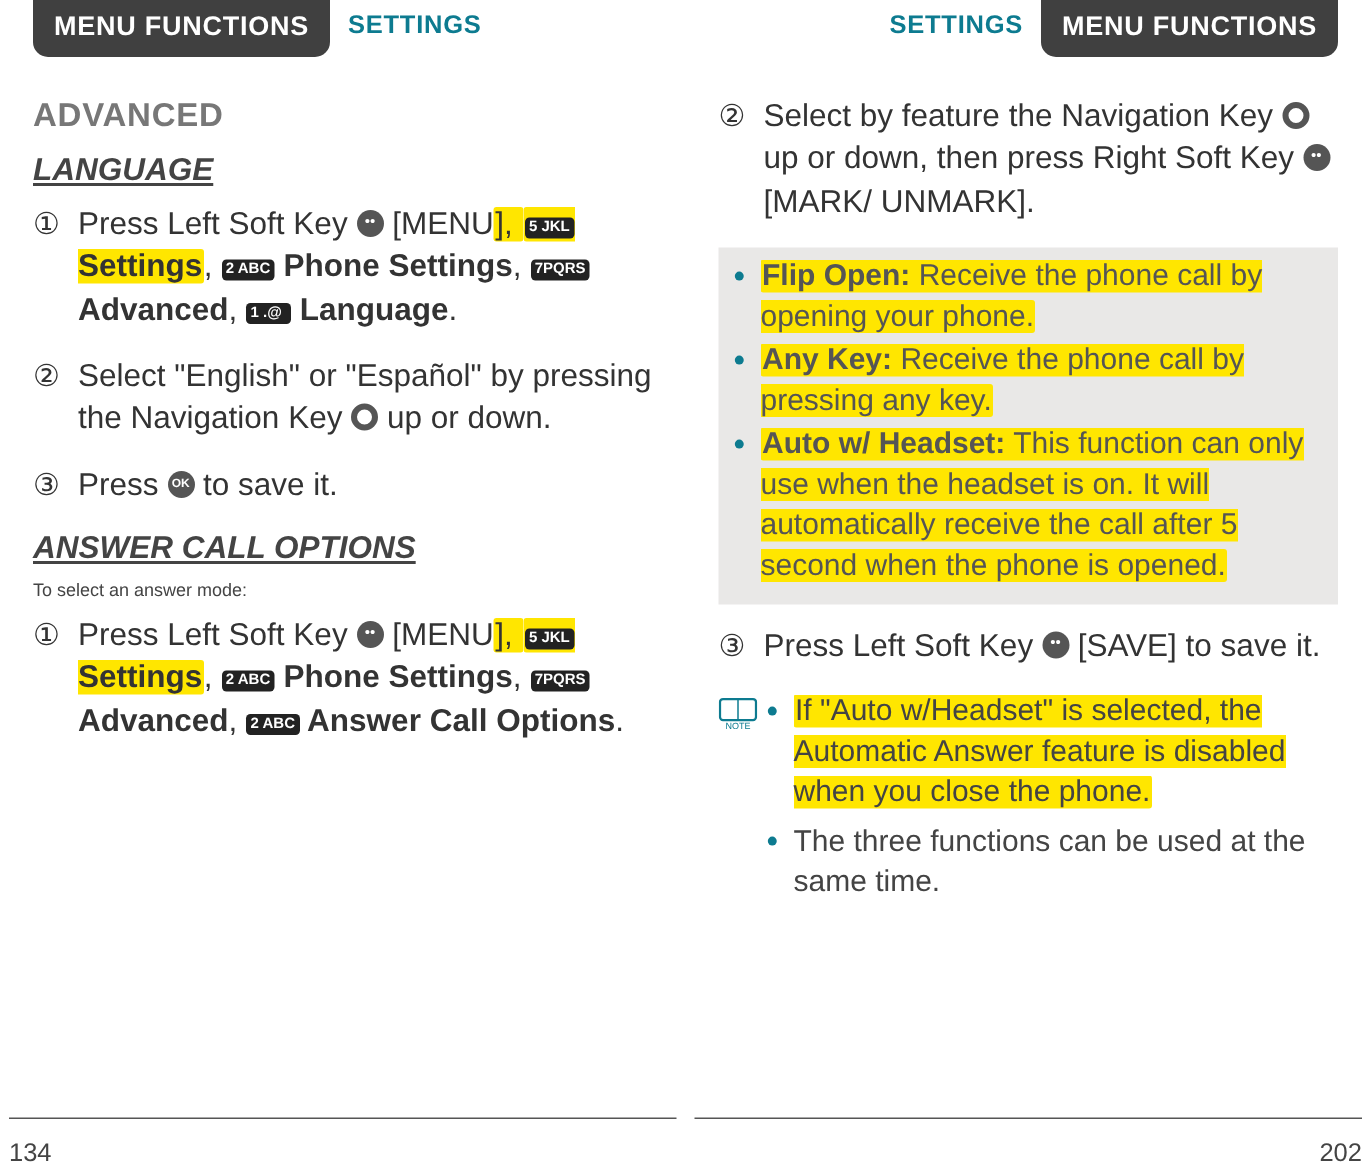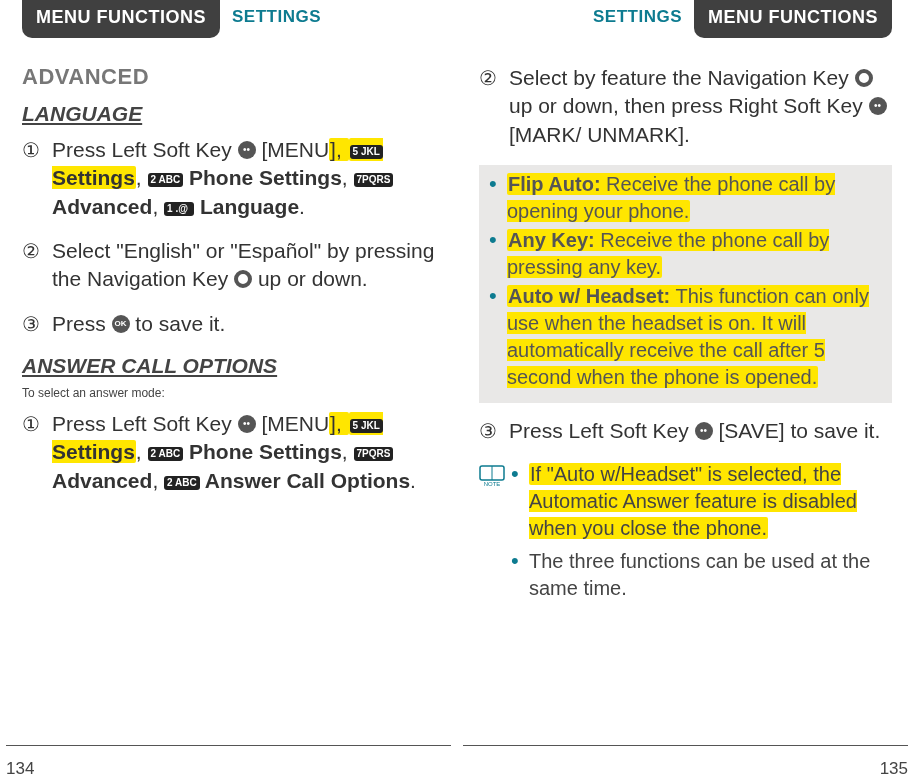--- a/index.html
+++ b/index.html
@@ -251,21 +251,21 @@
 
     <div class="step" style="margin-top:24px">
       <div class="num">②</div>
       <div class="body">
         <span>Select by feature the Navigation Key </span><span class="nav-key"></span><span> up or down, then press Right Soft Key </span><span class="soft-key"></span><span> [MARK/ UNMARK].</span>
       </div>
     </div>
 
     <div class="info-panel">
       <div class="row">
-        <span class="hl"><b>Flip Auto:</b><span> Receive the phone call by opening your phone.</span></span>
+        <span class="hl"><b>Flip Open:</b><span> Receive the phone call by opening your phone.</span></span>
       </div>
       <div class="row">
         <span class="hl"><b>Any Key:</b><span> Receive the phone call by pressing any key.</span></span>
       </div>
       <div class="row">
         <span class="hl"><b>Auto w/ Headset:</b><span> This function can only use when the headset is on. It will automatically receive the call after 5 second when the phone is opened.</span></span>
       </div>
     </div>
 
     <div class="step">
@@ -287,16 +287,16 @@
         <div class="row">
           <span class="hl">If "Auto w/Headset" is selected, the Automatic Answer feature is disabled when you close the phone.</span>
         </div>
         <div class="row">
           <span>The three functions can be used at the same time.</span>
         </div>
       </div>
     </div>
 
     <div class="hr"></div>
-    <div class="footer">135</div>
+    <div class="footer">202</div>
   </div>
 
 </div>
 
 </body></html>

